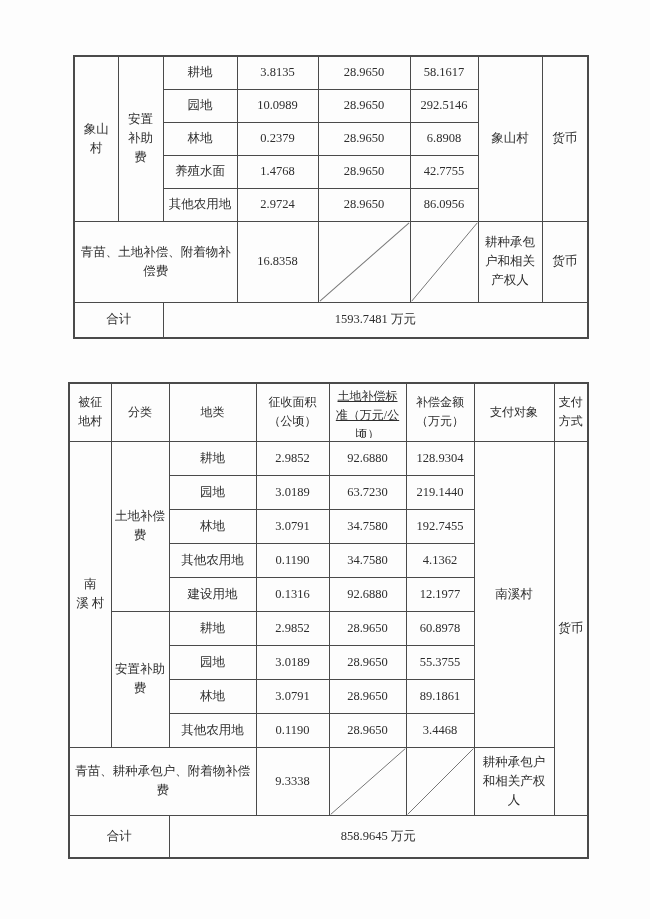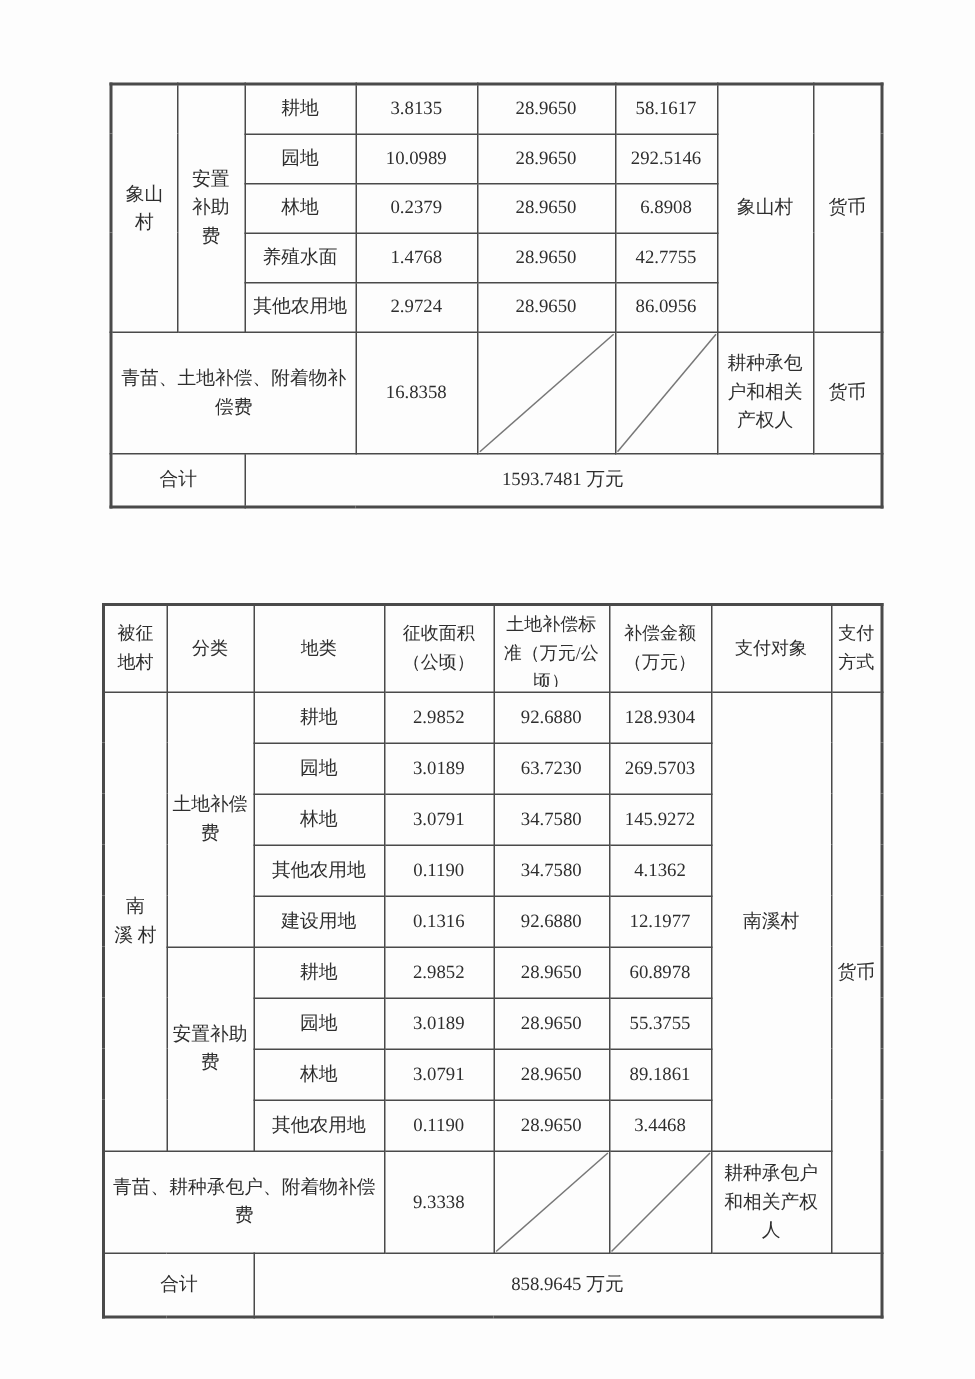--- a/index.html
+++ b/index.html
@@ -5,29 +5,29 @@
   html,body{margin:0;padding:0;}
   body{
     width:650px;height:919px;background:#fdfdfd;
     font-family:"Liberation Serif","DejaVu Serif",serif;
     color:#2e2e2e;
   }
   .page{position:relative;width:650px;height:919px;overflow:hidden;}
   table{border-collapse:collapse;table-layout:fixed;}
   .t{border:2px solid #4a4a4a;}
   .t1{position:absolute;left:73px;top:55px;width:514px;}
-  .t2{position:absolute;left:68px;top:402px;width:519px;}
+  .t2{position:absolute;left:68px;top:382px;width:519px;}
   td{
     border:1px solid #4a4a4a;
     text-align:center;vertical-align:middle;
     white-space:pre;font-size:12.5px;line-height:19px;
     padding:0;overflow:hidden;
   }
   .hdr td{font-size:12px;}
-  .clipcell{vertical-align:top;}
+  .clipcell{vertical-align:top;text-decoration:underline;}
   .clipbox{height:51px;overflow:hidden;margin-top:3px;}
   .diag{position:relative;padding:0;}
   .diag svg{position:absolute;left:0;top:0;width:100%;height:100%;display:block;}
 </style>
 </head>
 <body>
 
 <div class="page">
 
   <table class="t t1">
@@ -142,27 +142,27 @@
       <td>2.9852</td>
       <td>92.6880</td>
       <td>128.9304</td>
       <td rowspan="9">南溪村</td>
       <td rowspan="10">货币</td>
     </tr>
     <tr style="height:34px">
       <td>园地</td>
       <td>3.0189</td>
       <td>63.7230</td>
-      <td>269.5703</td>
+      <td>219.1440</td>
     </tr>
     <tr style="height:34px">
       <td>林地</td>
       <td>3.0791</td>
       <td>34.7580</td>
-      <td>145.9272</td>
+      <td>192.7455</td>
     </tr>
     <tr style="height:34px">
       <td>其他农用地</td>
       <td>0.1190</td>
       <td>34.7580</td>
       <td>4.1362</td>
     </tr>
     <tr style="height:34px">
       <td>建设用地</td>
       <td>0.1316</td>

